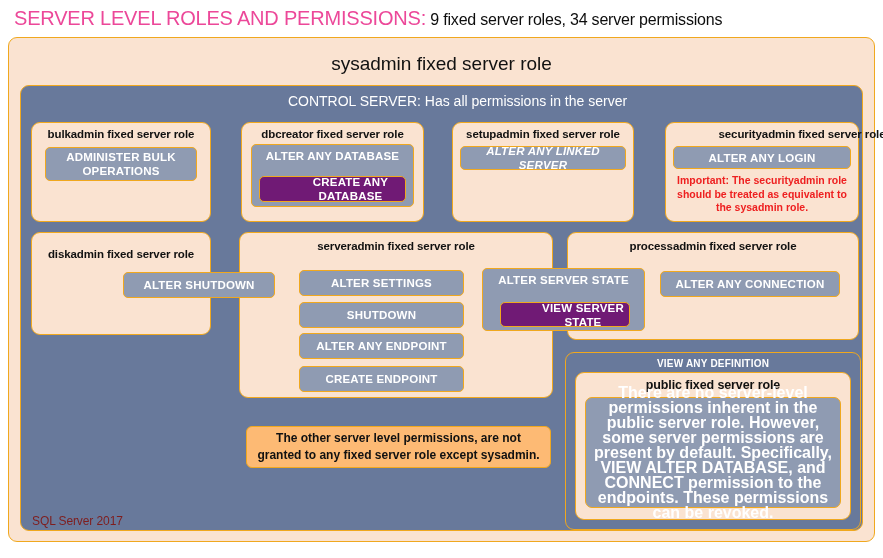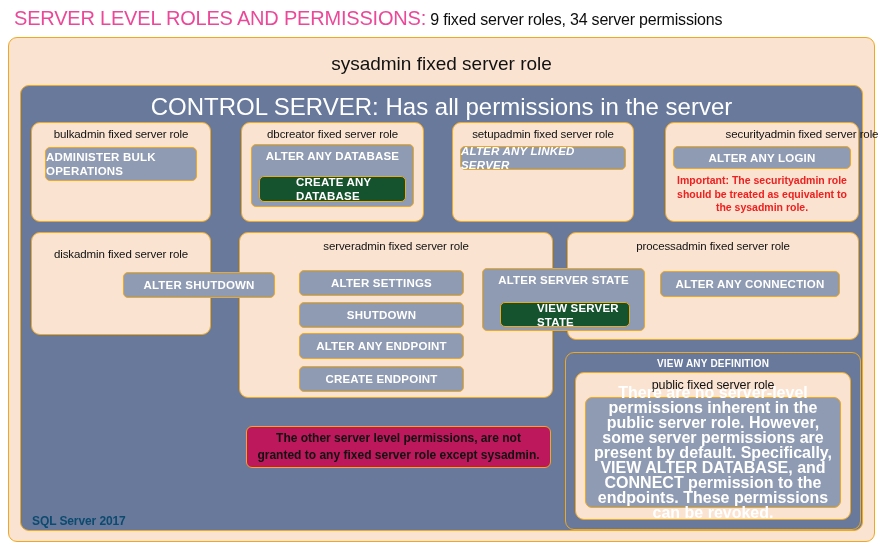--- a/index.html
+++ b/index.html
@@ -58,44 +58,45 @@
     border: 1.5px solid #f0a81e;
     border-radius: 5px;
     box-sizing: border-box;
     color: #ffffff;
     font-weight: bold;
     font-size: 11.5px;
     letter-spacing: 0.2px;
     display: flex;
     align-items: center;
     justify-content: center;
+    text-align: center;
     line-height: 14px;
   }
   .perm.dark {
-    background: #14532d;
+    background: #701a75;
     padding-left: 36px;
   }
   .role-title {
     position: absolute;
     color: #111111;
-    font-weight: normal;
+    font-weight: bold;
     font-size: 11.5px;
     text-align: center;
     letter-spacing: -0.1px;
     white-space: nowrap;
   }
   .white-head {
     position: absolute;
     color: #ffffff;
     text-align: center;
     white-space: nowrap;
   }
   .note-peach {
     position: absolute;
-    background: #be185d;
+    background: #fdba74;
     border: 1.6px solid #f0a81e;
     border-radius: 6px;
     box-sizing: border-box;
     color: #111111;
     font-weight: bold;
     font-size: 12px;
     line-height: 17px;
     text-align: center;
     display: flex;
     align-items: center;
@@ -123,40 +124,39 @@
     text-align: center;
     display: flex;
     align-items: center;
     justify-content: center;
     padding: 4px 8px;
   }
   #footer-label {
     position: absolute;
     left: 32px;
     top: 514px;
-    color: #0c4a6e;
+    color: #7f1d1d;
     font-size: 12px;
     letter-spacing: -0.1px;
-    font-weight: bold;
   }
 </style>
 </head>
 <body>
 
 <div id="title-bar">
   <span id="title-strong">SERVER LEVEL ROLES AND PERMISSIONS:</span><span id="title-rest"> 9 fixed server roles, 34 server permissions</span>
 </div>
 
 <div class="peach" style="left:8px; top:37px; width:867px; height:505px;"></div>
 
 <div class="white-head" style="left:8px; top:53px; width:867px; font-size:19px; color:#111111;">sysadmin  fixed  server  role</div>
 
 <div class="slate" style="left:20px; top:85px; width:843px; height:446px;"></div>
 
-<div class="white-head" style="left:20px; top:93px; width:843px; font-size:24px;">CONTROL SERVER: Has all permissions in the server</div>
+<div class="white-head" style="left:36px; top:93px; width:843px; font-size:14px;">CONTROL SERVER: Has all permissions in the server</div>
 
 <div id="footer-label">SQL Server 2017</div>
 
 <div class="peach" style="left:31px; top:122px; width:180px; height:100px;"></div>
 <div class="role-title" style="left:31px; top:128px; width:180px;">bulkadmin  fixed server role</div>
 <div class="perm" style="left:45px; top:147px; width:152px; height:34px;">ADMINISTER  BULK OPERATIONS</div>
 
 <div class="peach" style="left:241px; top:122px; width:183px; height:100px;"></div>
 <div class="role-title" style="left:241px; top:128px; width:183px;">dbcreator fixed server role</div>
 <div class="perm" style="left:251px; top:144px; width:163px; height:63px; align-items:flex-start; padding-top:4px;">

